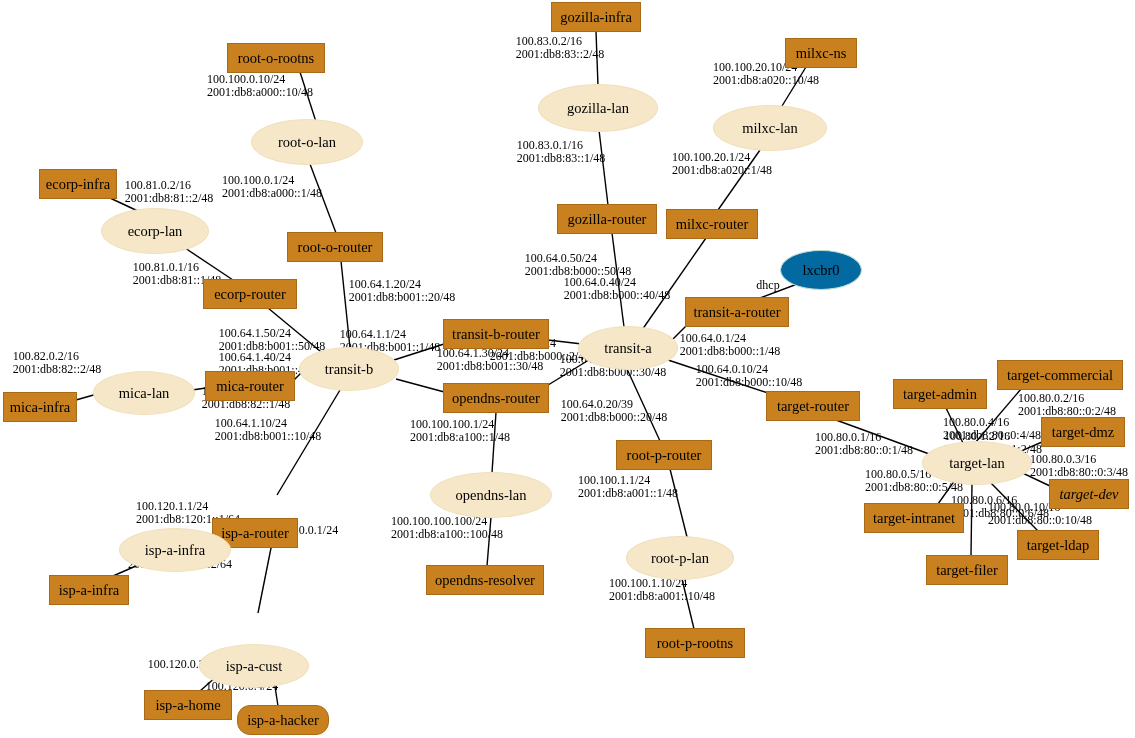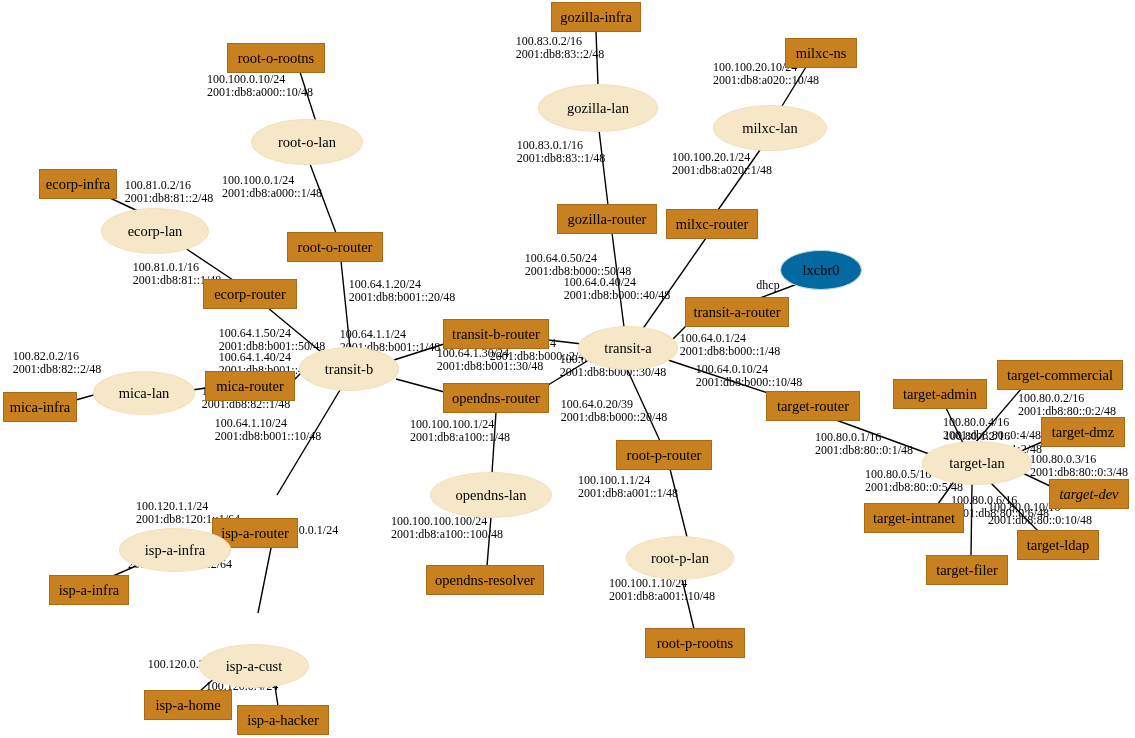--- a/index.html
+++ b/index.html
@@ -252,15 +252,15 @@
       <div class="node box" style="left: 914px; top: 518px; width: 98px; height: 28px;">target-intranet</div>
       <div class="node ell" style="left: 175px; top: 550px; width: 110px; height: 42px;">isp-a-infra</div>
       <div class="node box" style="left: 1058px; top: 545px; width: 80px; height: 28px;">target-ldap</div>
       <div class="node ell" style="left: 680px; top: 558px; width: 106px; height: 42px;">root-p-lan</div>
       <div class="node box" style="left: 485px; top: 580px; width: 116px; height: 28px;">opendns-resolver</div>
       <div class="node box" style="left: 967px; top: 570px; width: 80px; height: 28px;">target-filer</div>
       <div class="node box" style="left: 89px; top: 590px; width: 78px; height: 28px;">isp-a-infra</div>
       <div class="node ell" style="left: 254px; top: 666px; width: 108px; height: 42px;">isp-a-cust</div>
       <div class="node box" style="left: 695px; top: 643px; width: 98px; height: 28px;">root-p-rootns</div>
       <div class="node box" style="left: 188px; top: 705px; width: 86px; height: 28px;">isp-a-home</div>
-      <div class="node box" style="left: 283px; top: 720px; width: 90px; height: 28px;">isp-a-hacker</div>
+      <div class="node box" style="left: 283px; top: 720px; width: 90px; height: 28px; border-radius: 13px;">isp-a-hacker</div>
     </div>
 </div>
 
 </body></html>

